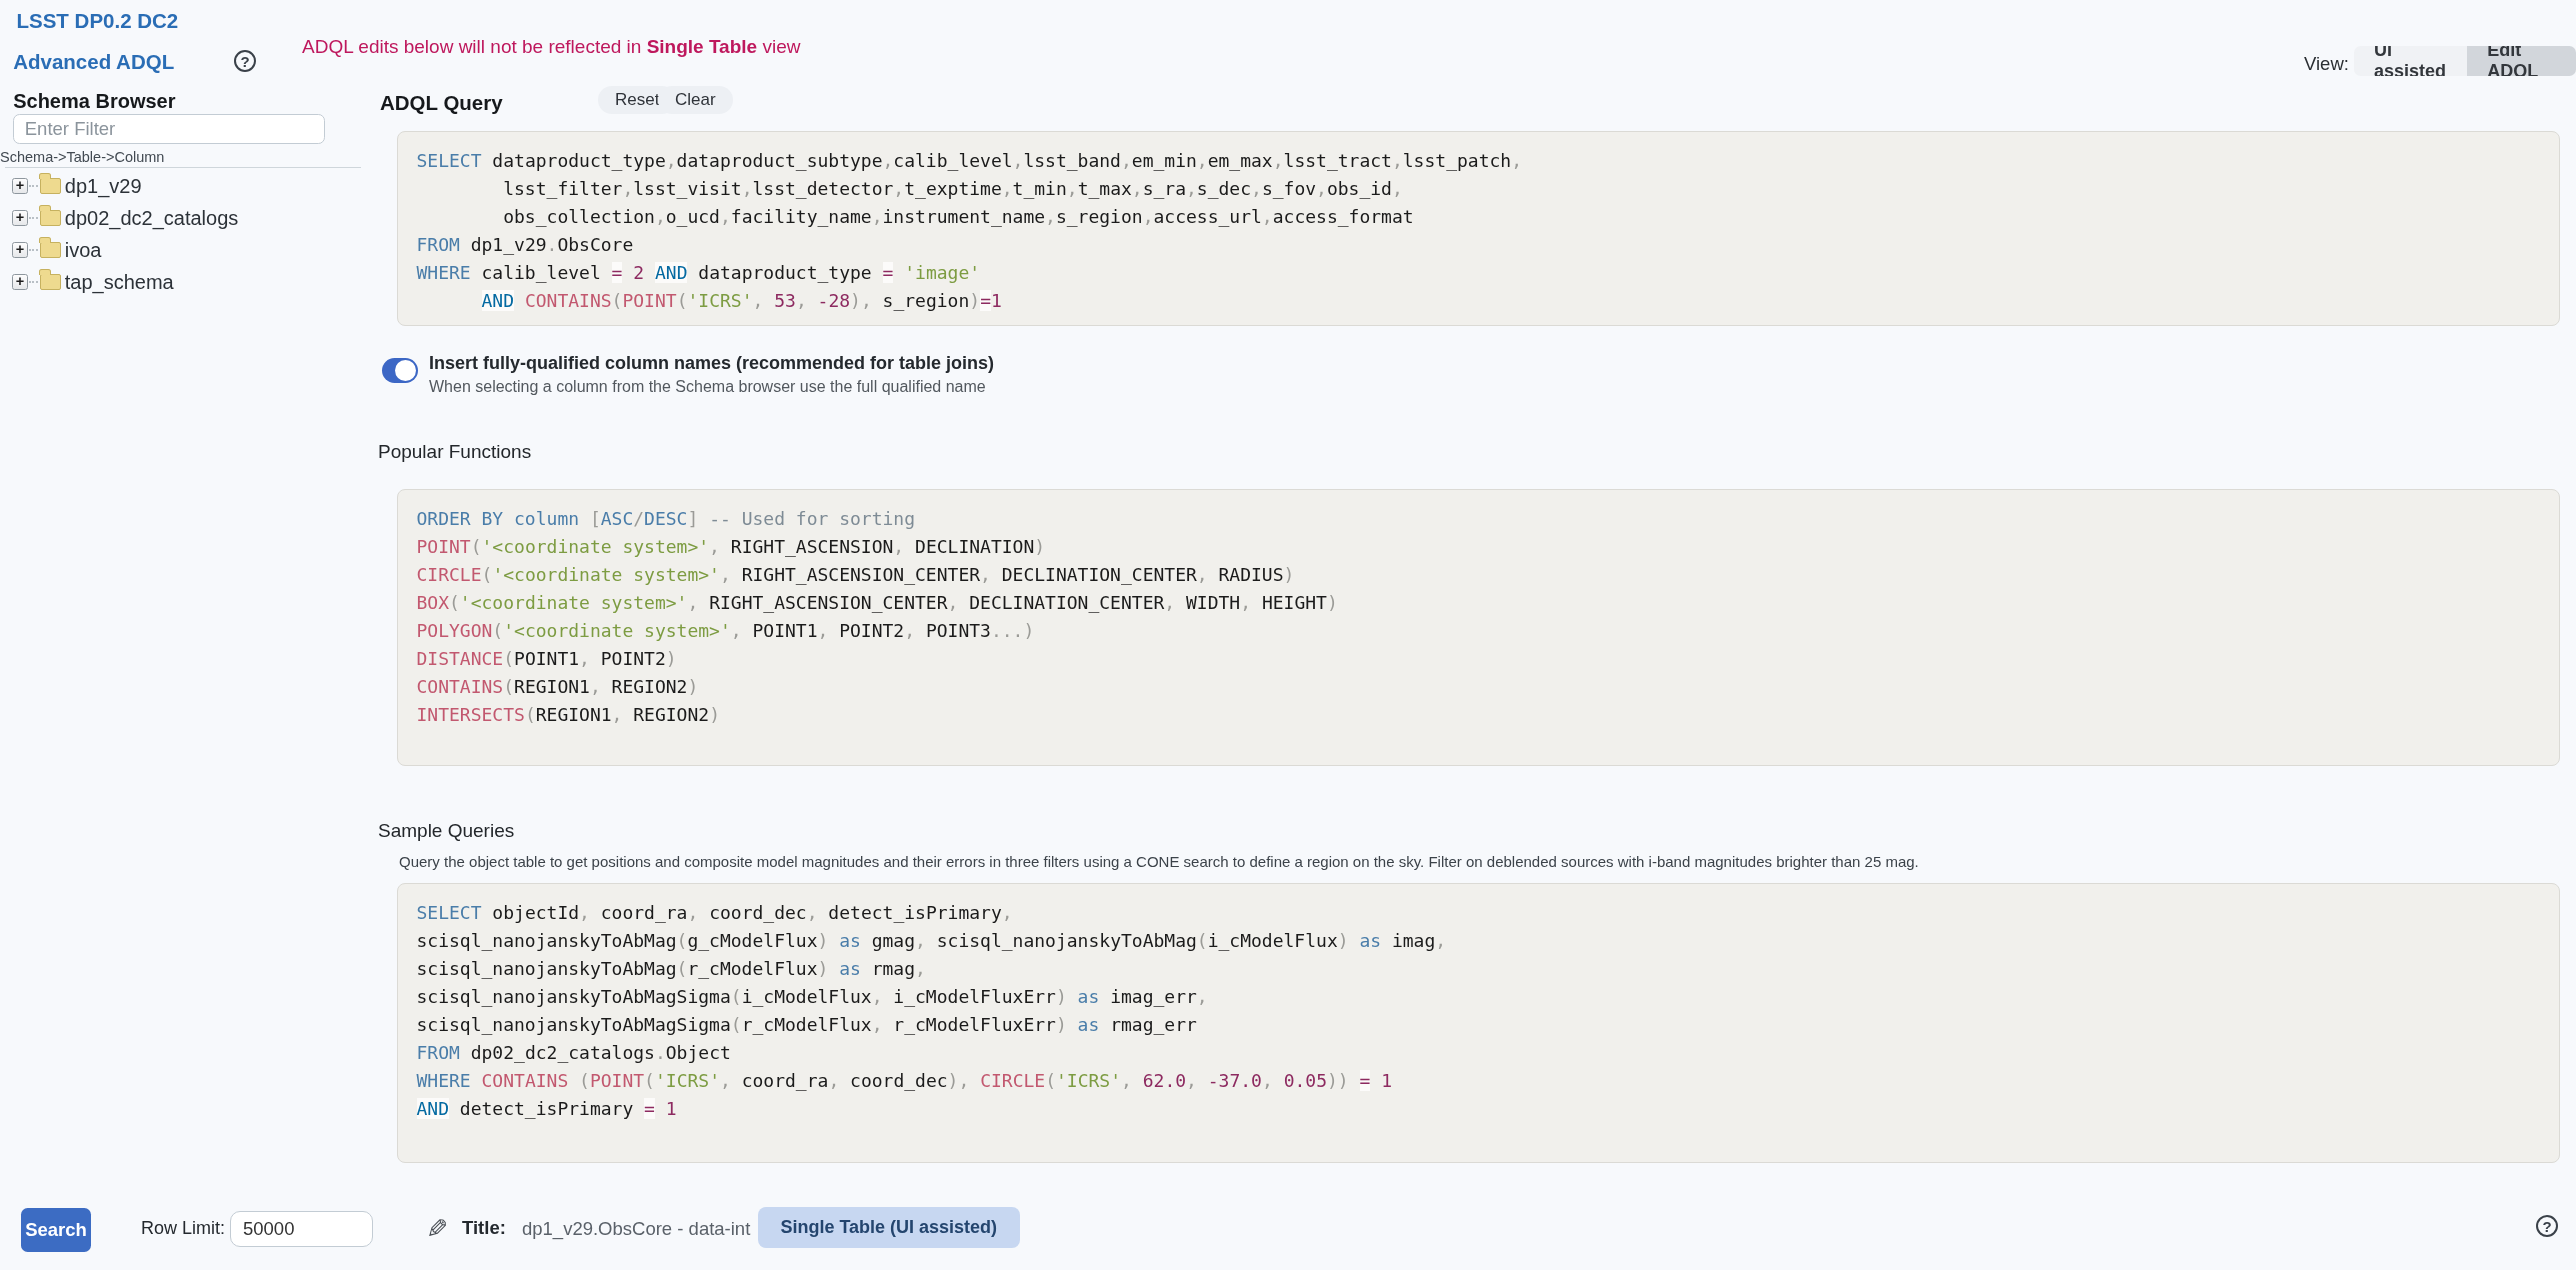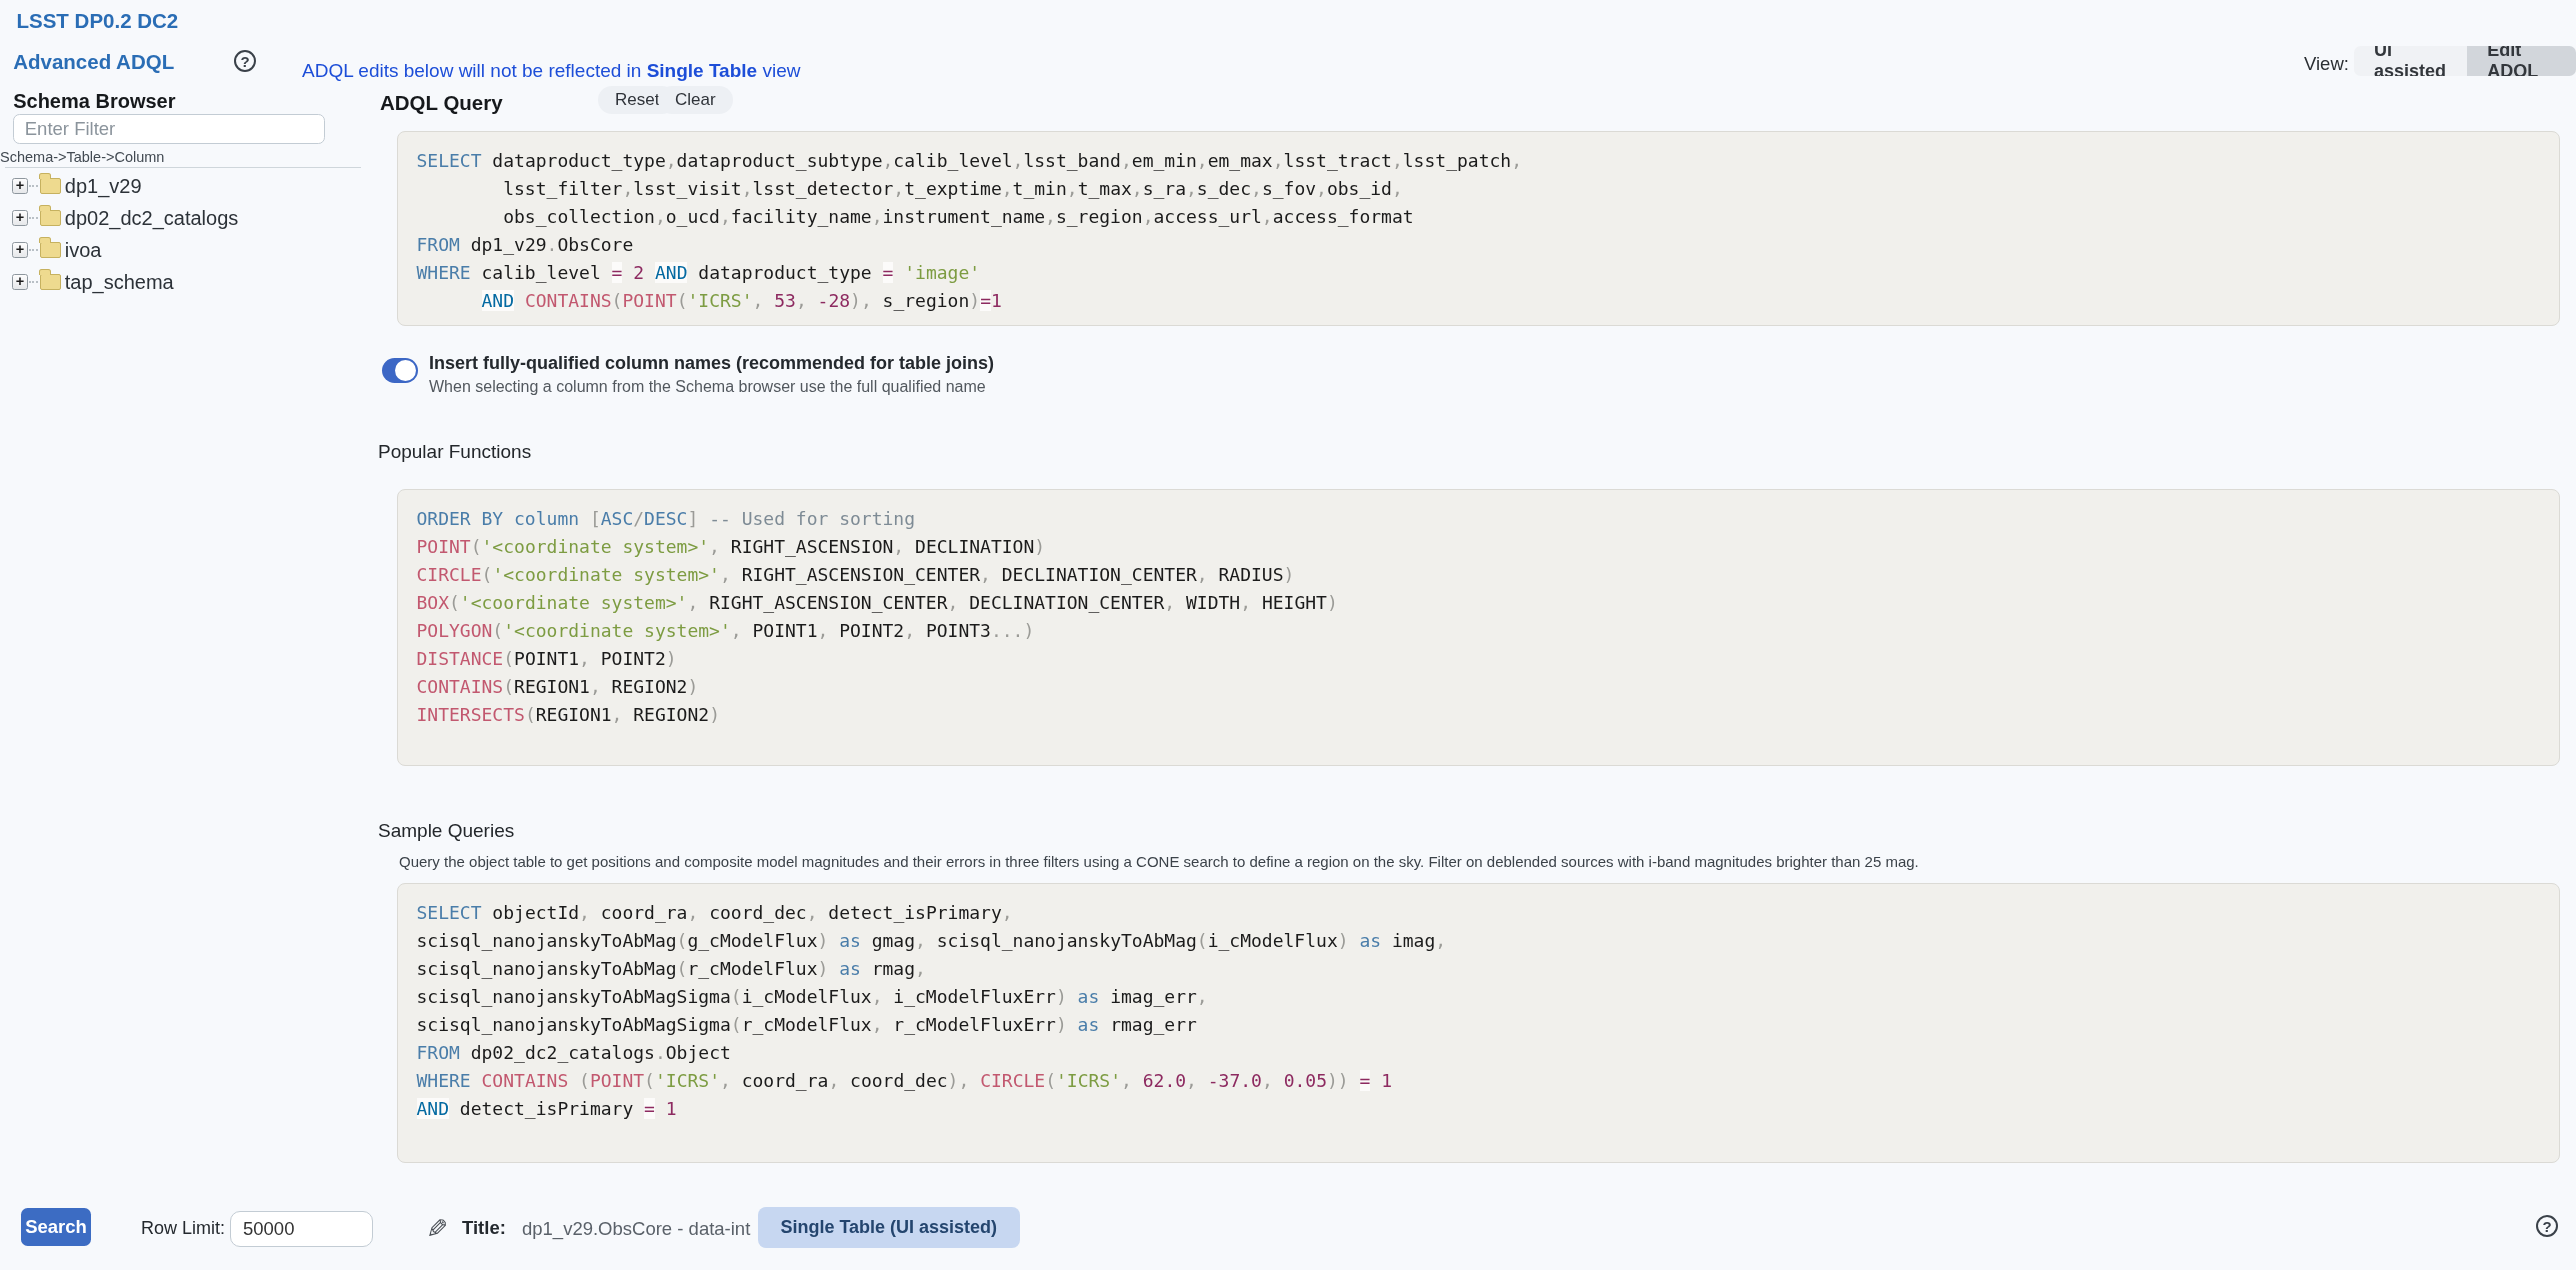--- a/index.html
+++ b/index.html
@@ -16,21 +16,21 @@
   
   .app-title { left:16.5px; top:9.2px; font-size:20.5px; font-weight:700; color:#2a6db5; }
   .section-title { left:13.2px; top:50px; font-size:20.5px; font-weight:700; color:#2a6db5; }
   .help-circle {
     width:22.4px; height:22.4px; border:2px solid #3a4149; border-radius:50%;
     color:#3a4149; font-size:15px; font-weight:700;
     display:flex; align-items:center; justify-content:center;
   }
   .help-top { left:234px; top:50px; }
   .help-bottom { left:2536px; top:1215px; }
-  .warning { left:302px; top:60px; font-size:19px; color:#1d4ed8; }
+  .warning { left:302px; top:36px; font-size:19px; color:#be185d; }
   .warning b { font-weight:700; }
   .view-label { left:2304px; top:53px; font-size:18.5px; color:#2b2f33; }
   .seg { left:2354px; top:46px; height:30px; display:flex; border-radius:6.6px; overflow:hidden; }
   .seg-btn {
     padding:0 20px; display:flex; align-items:center; justify-content:center;
     font-size:18px; font-weight:700; color:#33373c; cursor:pointer;
   }
   .seg-btn.off { background:#f0f2f5; }
   .seg-btn.on  { background:#d2d6db; }
 
@@ -102,21 +102,21 @@
   }
   .toggle-label { left:429px; top:353px; font-size:18px; font-weight:700; color:#24292e; }
   .toggle-sub   { left:429px; top:378px; font-size:16px; color:#52585e; }
 
   .popular-heading { left:378px; top:441px; font-size:19px; color:#23272b; }
   .sample-heading  { left:378px; top:820px; font-size:19px; color:#23272b; }
   .sample-desc     { left:399px; top:853px; font-size:15px; color:#3c434a; width:2047px; }
 
   
   .search-btn {
-    left:21px; top:1208px; width:70px; height:38px;
+    left:21px; top:1208px; width:70px; height:44px;
     background:#3c6cc3; border:none; border-radius:6.6px;
     color:#fff; font-size:18.5px; font-weight:700; cursor:pointer;
     font-family:"Liberation Sans", sans-serif;
   }
   .rowlimit-label { left:141px; top:1218px; font-size:18px; color:#24292e; }
   .rowlimit-input {
     left:230px; top:1211px; width:143px; height:36px;
     border:1.3px solid #c3ccd4; border-radius:10px; background:#fff;
     font-size:18.5px; padding:0 12px; color:#333; outline:none;
     font-family:"Liberation Sans", sans-serif;

